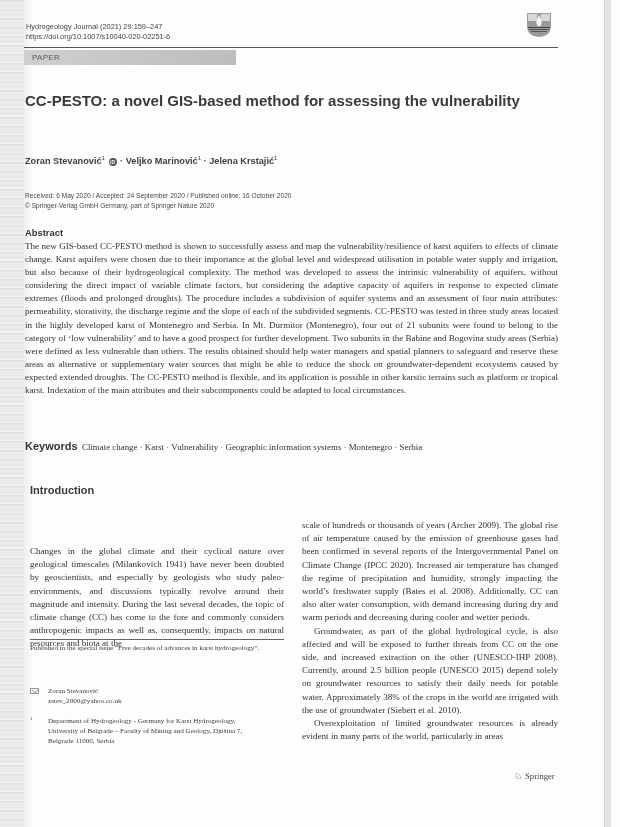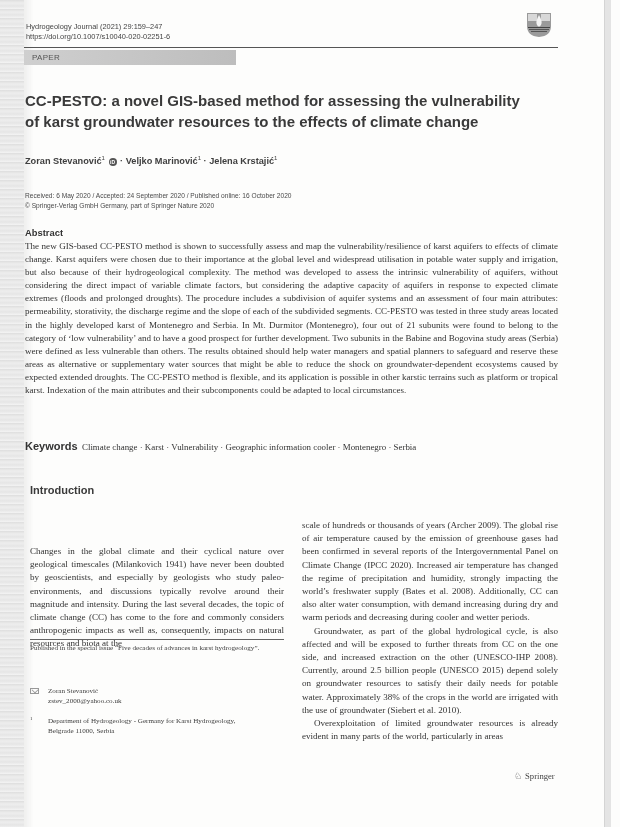--- a/index.html
+++ b/index.html
@@ -94,21 +94,20 @@
   <rect x="3" y="17" width="20" height="1" fill="#555"></rect>
   <rect x="5" y="19" width="16" height="1" fill="#555"></rect>
 </svg>
 
 <div class="hrule"></div>
 <div class="paperband"></div>
 <div class="paperlabel sans">PAPER</div>
 
 <div class="title sans">
   <div>CC-PESTO: a novel GIS-based method for assessing the vulnerability</div>
-  <div>of karst groundwater resources to the effects of climate change</div>
 </div>
 
 <div class="authors sans">
   <span>Zoran Stevanović</span><sup>1</sup>
   <span class="orcid">iD</span>
   <span> · </span>
   <span>Veljko Marinović</span><sup>1</sup>
   <span> · </span>
   <span>Jelena Krstajić</span><sup>1</sup>
 </div>
@@ -116,21 +115,21 @@
 <div class="dates sans">
   <div>Received: 6 May 2020 / Accepted: 24 September 2020 / Published online: 16 October 2020</div>
   <div>© Springer-Verlag GmbH Germany, part of Springer Nature 2020</div>
 </div>
 
 <div class="abs-h sans">Abstract</div>
 <div class="abstract">The new GIS-based CC-PESTO method is shown to successfully assess and map the vulnerability/resilience of karst aquifers to effects of climate change. Karst aquifers were chosen due to their importance at the global level and widespread utilisation in potable water supply and irrigation, but also because of their hydrogeological complexity. The method was developed to assess the intrinsic vulnerability of aquifers, without considering the direct impact of variable climate factors, but considering the adaptive capacity of aquifers in response to expected climate extremes (floods and prolonged droughts). The procedure includes a subdivision of aquifer systems and an assessment of four main attributes: permeability, storativity, the discharge regime and the slope of each of the subdivided segments. CC-PESTO was tested in three study areas located in the highly developed karst of Montenegro and Serbia. In Mt. Durmitor (Montenegro), four out of 21 subunits were found to belong to the category of ‘low vulnerability’ and to have a good prospect for further development. Two subunits in the Babine and Bogovina study areas (Serbia) were defined as less vulnerable than others. The results obtained should help water managers and spatial planners to safeguard and reserve these areas as alternative or supplementary water sources that might be able to reduce the shock on groundwater-dependent ecosystems caused by expected extended droughts. The CC-PESTO method is flexible, and its application is possible in other karstic terrains such as platform or tropical karst. Indexation of the main attributes and their subcomponents could be adapted to local circumstances.</div>
 
 <div class="keywords">
   <b>Keywords</b>&nbsp;
-  <span>Climate change · Karst · Vulnerability · Geographic information cooler · Montenegro · Serbia</span>
+  <span>Climate change · Karst · Vulnerability · Geographic information systems · Montenegro · Serbia</span>
 </div>
 
 <div class="intro-h sans">Introduction</div>
 
 <div class="col col1">
   <p>Changes in the global climate and their cyclical nature over geological timescales (Milankovich 1941) have never been doubted by geoscientists, and especially by geologists who study paleo-environments, and discussions typically revolve around their magnitude and intensity. During the last several decades, the topic of climate change (CC) has come to the fore and commonly considers anthropogenic impacts as well as, consequently, impacts on natural resources and biota at the</p>
 </div>
 
 <div class="fnrule"></div>
 <div class="fn fn1">Published in the special issue “Five decades of advances in karst hydrogeology”.</div>
@@ -140,20 +139,21 @@
   <div class="fn-text">
     <div>Zoran Stevanović</div>
     <div>zstev_2000@yahoo.co.uk</div>
   </div>
 </div>
 
 <div class="fn fn-aff">
   <span class="affnum">1</span>
   <div class="fn-text">
     <div>Department of Hydrogeology - Germany for Karst Hydrogeology,</div>
+    <div>University of Belgrade – Faculty of Mining and Geology, Djušina 7,</div>
     <div>Belgrade 11000, Serbia</div>
   </div>
 </div>
 
 <div class="col col2">
   <p>scale of hundreds or thousands of years (Archer 2009). The global rise of air temperature caused by the emission of greenhouse gases had been confirmed in several reports of the Intergovernmental Panel on Climate Change (IPCC 2020). Increased air temperature has changed the regime of precipitation and humidity, strongly impacting the world’s freshwater supply (Bates et al. 2008). Additionally, CC can also alter water consumption, with demand increasing during dry and warm periods and decreasing during cooler and wetter periods.</p>
   <p class="ind">Groundwater, as part of the global hydrological cycle, is also affected and will be exposed to further threats from CC on the one side, and increased extraction on the other (UNESCO-IHP 2008). Currently, around 2.5 billion people (UNESCO 2015) depend solely on groundwater resources to satisfy their daily needs for potable water. Approximately 38% of the crops in the world are irrigated with the use of groundwater (Siebert et al. 2010).</p>
   <p class="ind">Overexploitation of limited groundwater resources is already evident in many parts of the world, particularly in areas</p>
 </div>
 

